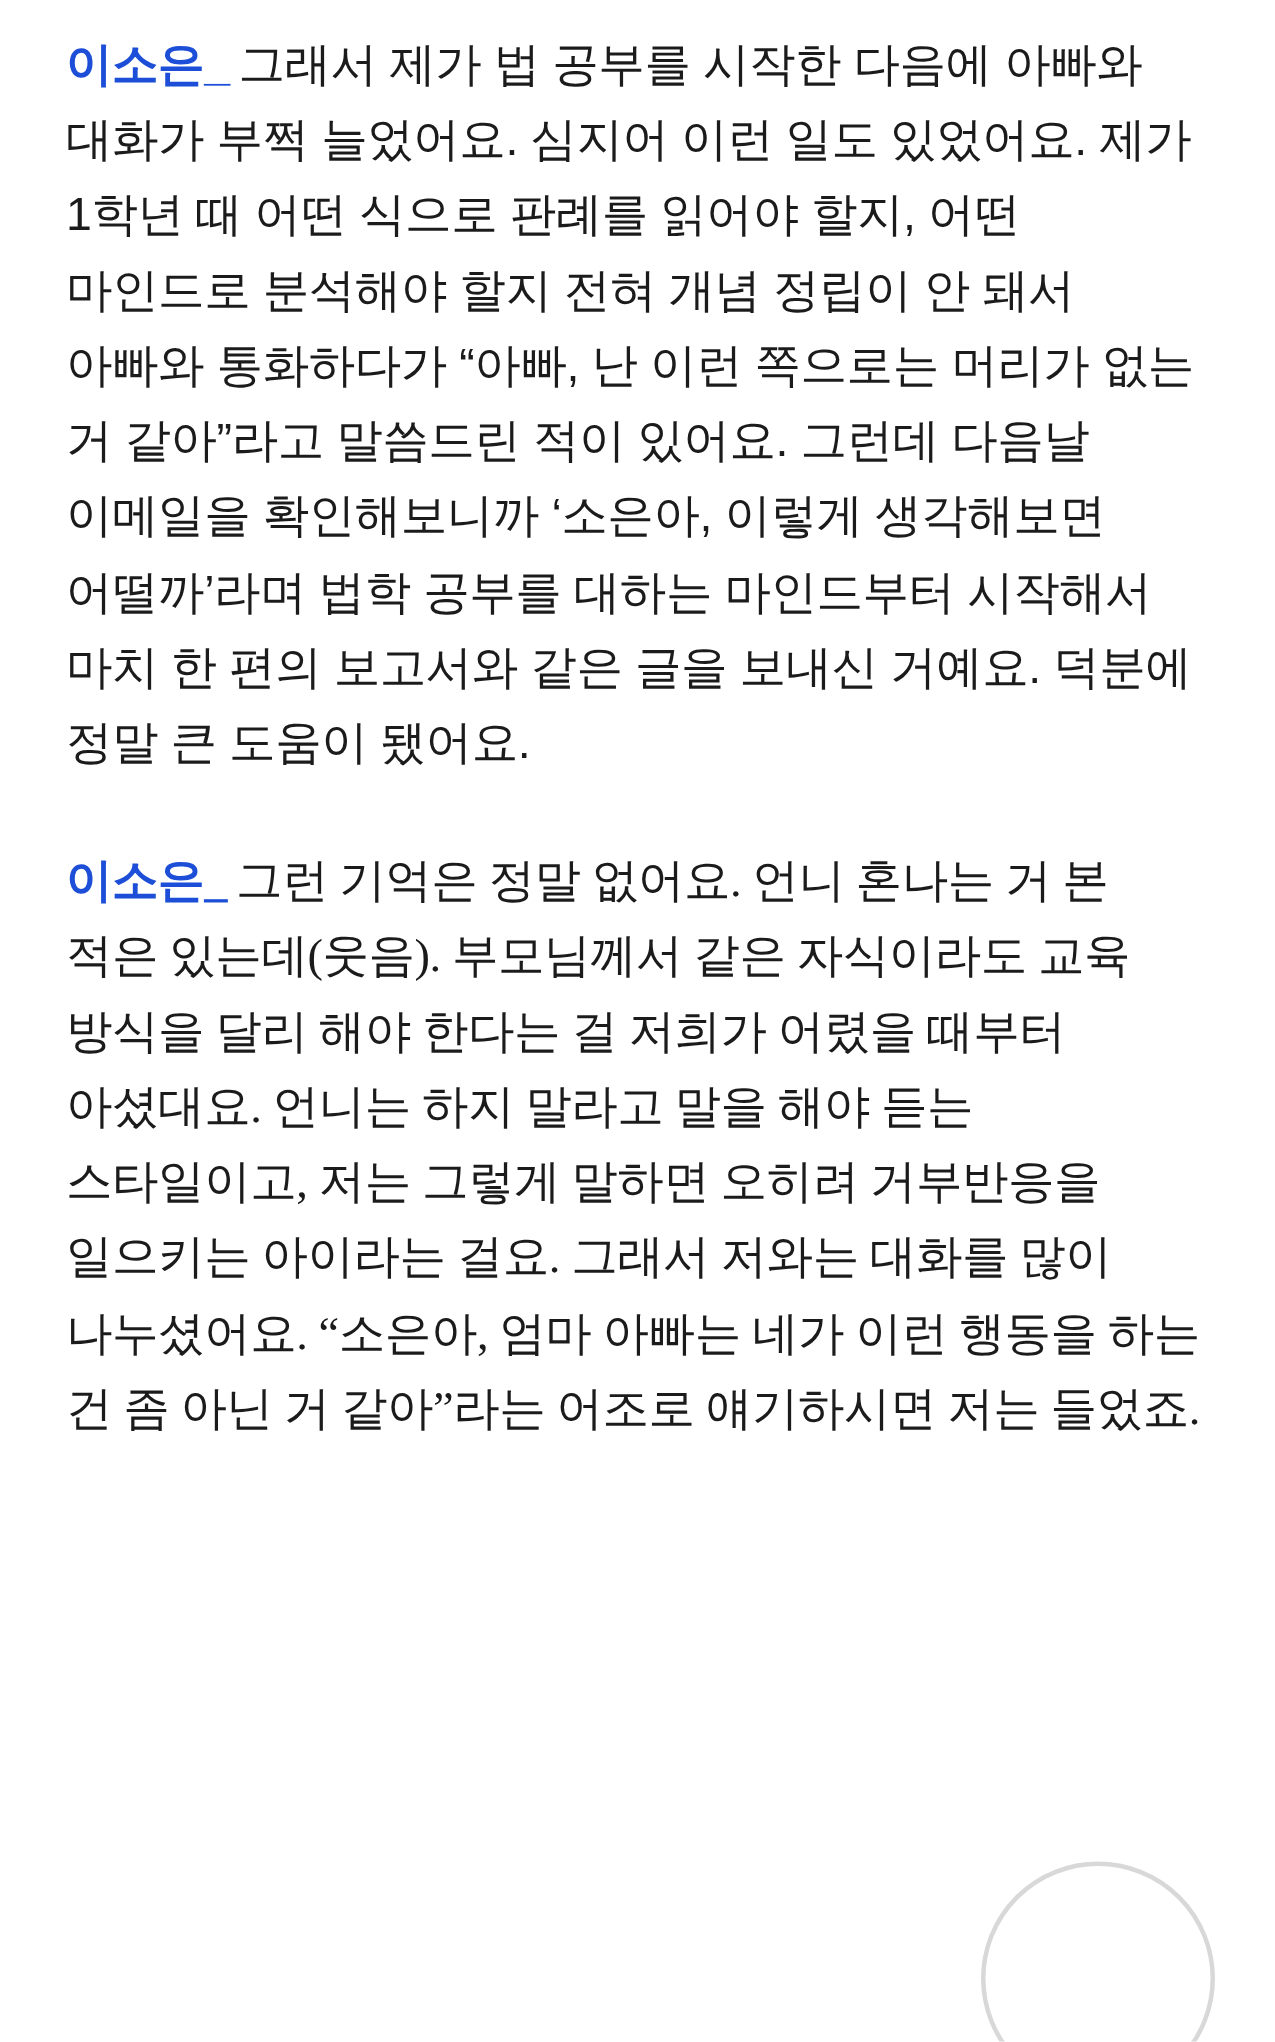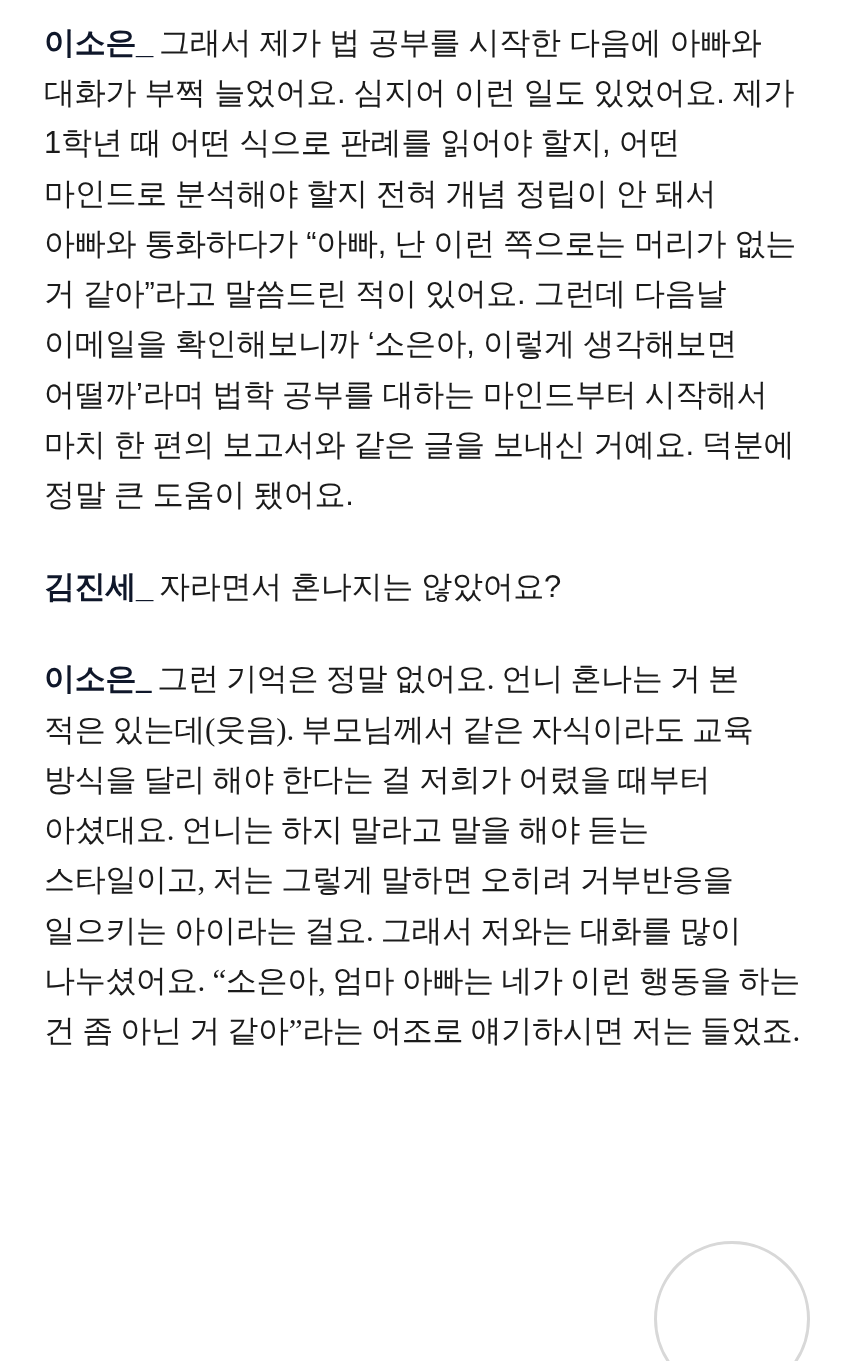--- a/index.html
+++ b/index.html
@@ -28,21 +28,21 @@
     margin: 0 0 42px 0;
     text-align: left;
     color: #1b1b1b;
   }
   .para:last-child {
     margin-bottom: 0;
     font-family: Liberation Serif, serif;
   }
   .speaker {
     font-weight: 700;
-    color: #0f172a;
+    color: #1d4ed8;
     margin-right: 6px;
   }
   .speech {
     font-weight: 400;
   }
   .scroll-hint {
     position: absolute;
     right: 40px;
     bottom: -36px;
     width: 150px;
@@ -54,23 +54,20 @@
 </style>
 </head>
 <body>
 
 <div class="article">
 
   <p class="para">
     <span class="speaker">이소은_</span><span class="speech">그래서 제가 법 공부를 시작한 다음에 아빠와 대화가 부쩍 늘었어요. 심지어 이런 일도 있었어요. 제가 1학년 때 어떤 식으로 판례를 읽어야 할지, 어떤 마인드로 분석해야 할지 전혀 개념 정립이 안 돼서 아빠와 통화하다가 “아빠, 난 이런 쪽으로는 머리가 없는 거 같아”라고 말씀드린 적이 있어요. 그런데 다음날 이메일을 확인해보니까 ‘소은아, 이렇게 생각해보면 어떨까’라며 법학 공부를 대하는 마인드부터 시작해서 마치 한 편의 보고서와 같은 글을 보내신 거예요. 덕분에 정말 큰 도움이 됐어요.</span>
   </p>
 
-  <p class="para">
-    <span class="speaker">김진세_</span><span class="speech">자라면서 혼나지는 않았어요?</span>
-  </p>
 
   <p class="para">
     <span class="speaker">이소은_</span><span class="speech">그런 기억은 정말 없어요. 언니 혼나는 거 본 적은 있는데(웃음). 부모님께서 같은 자식이라도 교육 방식을 달리 해야 한다는 걸 저희가 어렸을 때부터 아셨대요. 언니는 하지 말라고 말을 해야 듣는 스타일이고, 저는 그렇게 말하면 오히려 거부반응을 일으키는 아이라는 걸요. 그래서 저와는 대화를 많이 나누셨어요. “소은아, 엄마 아빠는 네가 이런 행동을 하는 건 좀 아닌 거 같아”라는 어조로 얘기하시면 저는 들었죠.</span>
   </p>
 
 </div>
 
 <div class="scroll-hint"></div>
 
 </body></html>

